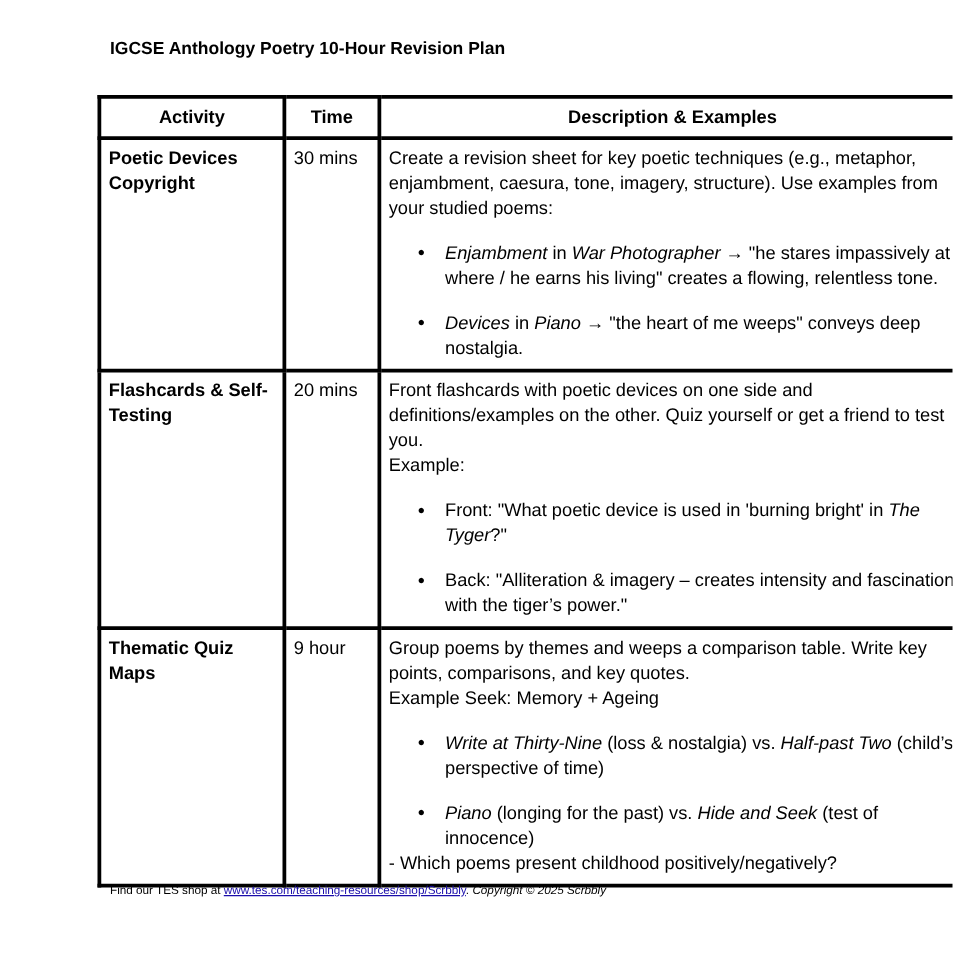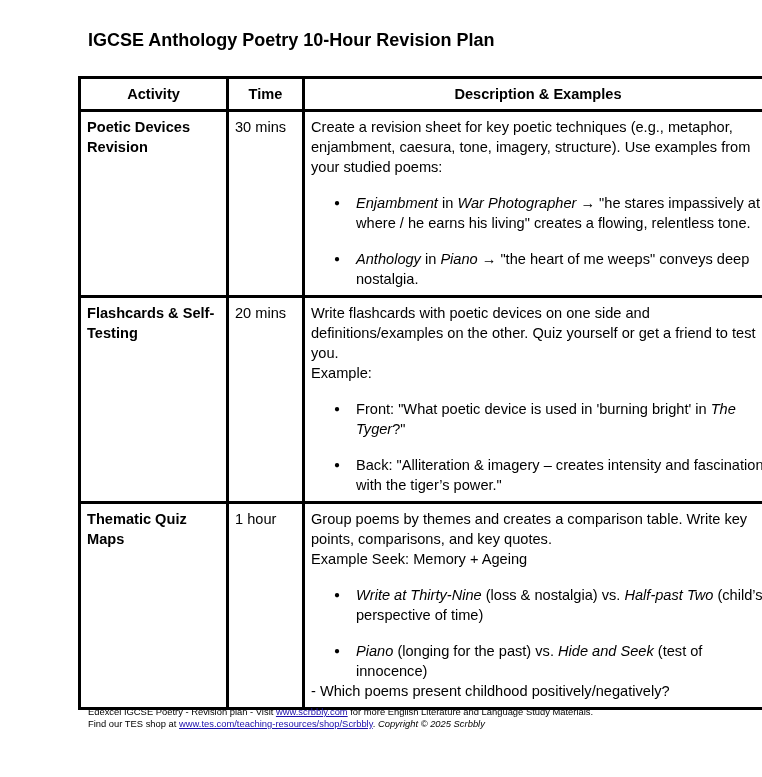--- a/index.html
+++ b/index.html
@@ -1,18 +1,18 @@
 <!DOCTYPE html>
 <html><head>
 <meta charset="utf-8">
 <style>
   html, body { margin: 0; padding: 0; background: #ffffff; }
   body { width: 762px; height: 777px; position: relative; overflow: hidden;
          font-family: "Liberation Sans", sans-serif; color: #000; }
-  .title { position: absolute; left: 88px; top: 30px; font-size: 18px; font-weight: bold; }
+  .title { position: absolute; left: 88px; top: 30px; font-size: 14px; font-weight: bold; }
   table.plan { position: absolute; left: 78px; top: 76px; width: 696px;
                border-collapse: collapse; font-size: 14.6px; line-height: 20px; }
   table.plan th, table.plan td { border: 3px solid #000; vertical-align: top; padding: 5px 6px 6px 6px; }
   table.plan th { font-weight: bold; text-align: center; padding: 5px 6px 5px 6px; height: 20px; }
   .col-act { width: 133px; }
   .col-time { width: 61px; }
   td.act { font-weight: bold; }
   ul { margin: 0; padding-left: 45px; list-style: none; }
   ul li { position: relative; margin-top: 16px; }
   ul li::before { content: "\25CF"; position: absolute; left: -22px; top: 0; font-size: 10px; }
@@ -29,54 +29,53 @@
 <table class="plan">
   <thead>
     <tr>
       <th class="col-act">Activity</th>
       <th class="col-time">Time</th>
       <th>Description &amp; Examples</th>
     </tr>
   </thead>
   <tbody>
     <tr>
-      <td class="act">Poetic Devices Revision</td>
+      <td class="act">Poetic Devices Copyright</td>
       <td>30 mins</td>
       <td>
         <div><span>Create a revision sheet for </span><b>key poetic techniques</b><span> (e.g., metaphor, enjambment, caesura, tone, imagery, structure). Use examples from your studied poems:</span></div>
         <ul>
           <li><i>Enjambment</i><span> in </span><i>War Photographer</i><span> → "he stares impassively at where / he earns his living" creates a flowing, relentless tone.</span></li>
-          <li><i>Anthology</i><span> in </span><i>Piano</i><span> → "the heart of me weeps" conveys deep nostalgia.</span></li>
+          <li><i>Devices</i><span> in </span><i>Piano</i><span> → "the heart of me weeps" conveys deep nostalgia.</span></li>
         </ul>
       </td>
     </tr>
     <tr>
       <td class="act">Flashcards &amp; Self-Testing</td>
       <td>20 mins</td>
       <td>
-        <div><span>Write </span><b>flashcards</b><span> with poetic devices on one side and definitions/examples on the other. Quiz yourself or get a friend to test you.</span></div>
+        <div><span>Front </span><b>flashcards</b><span> with poetic devices on one side and definitions/examples on the other. Quiz yourself or get a friend to test you.</span></div>
         <div>Example:</div>
         <ul>
           <li><span>Front: "What poetic device is used in 'burning bright' in </span><i>The Tyger</i><span>?"</span></li>
           <li><span>Back: "Alliteration &amp; imagery – creates intensity and fascination with the tiger’s power."</span></li>
         </ul>
       </td>
     </tr>
     <tr>
       <td class="act">Thematic Quiz Maps</td>
-      <td>1 hour</td>
+      <td>9 hour</td>
       <td>
-        <div><b>Group poems by themes</b><span> and creates a </span><b>comparison table</b><span>. Write key </span><b>points, comparisons, and key quotes</b><span>.</span></div>
+        <div><b>Group poems by themes</b><span> and weeps a </span><b>comparison table</b><span>. Write key </span><b>points, comparisons, and key quotes</b><span>.</span></div>
         <div><b>Example Seek: Memory + Ageing</b></div>
         <ul>
           <li><i> Write at Thirty-Nine</i><span> (loss &amp; nostalgia) vs. </span><i>Half-past Two</i><span> (child’s perspective of time)</span></li>
           <li><i>Piano</i><span> (longing for the past) vs. </span><i>Hide and Seek</i><span> (test of innocence)</span></li>
         </ul>
         <div><span>- Which poems </span><b>present childhood positively/negatively</b><span>?</span></div>
       </td>
     </tr>
   </tbody>
 </table>
 
 <div class="footer">
-  <div><b>Edexcel IGCSE Poetry - Revision plan - </b><span>Visit </span><a>www.scrbbly.com</a><span> for more English Literature and Language </span><b>Study Materials.</b></div>
   <div><span>Find our TES shop at </span><a>www.tes.com/teaching-resources/shop/Scrbbly</a><span>. </span><i>Copyright © 2025 Scrbbly</i></div>
 </div>
 
 </body></html>

